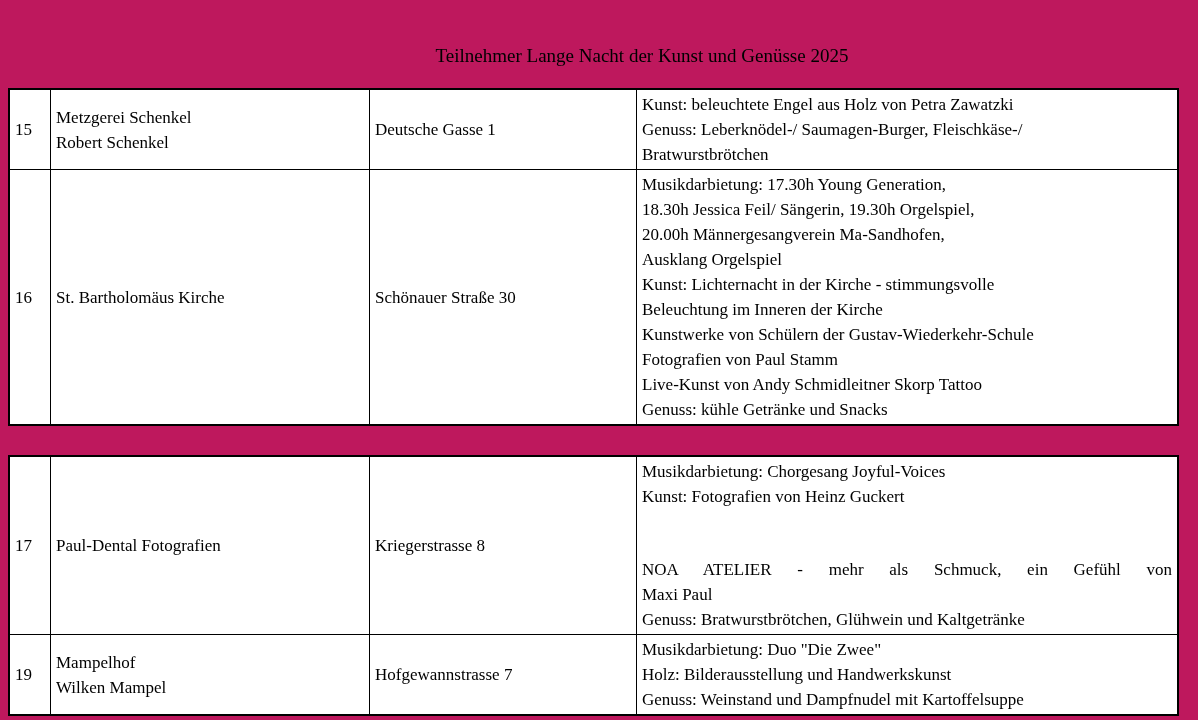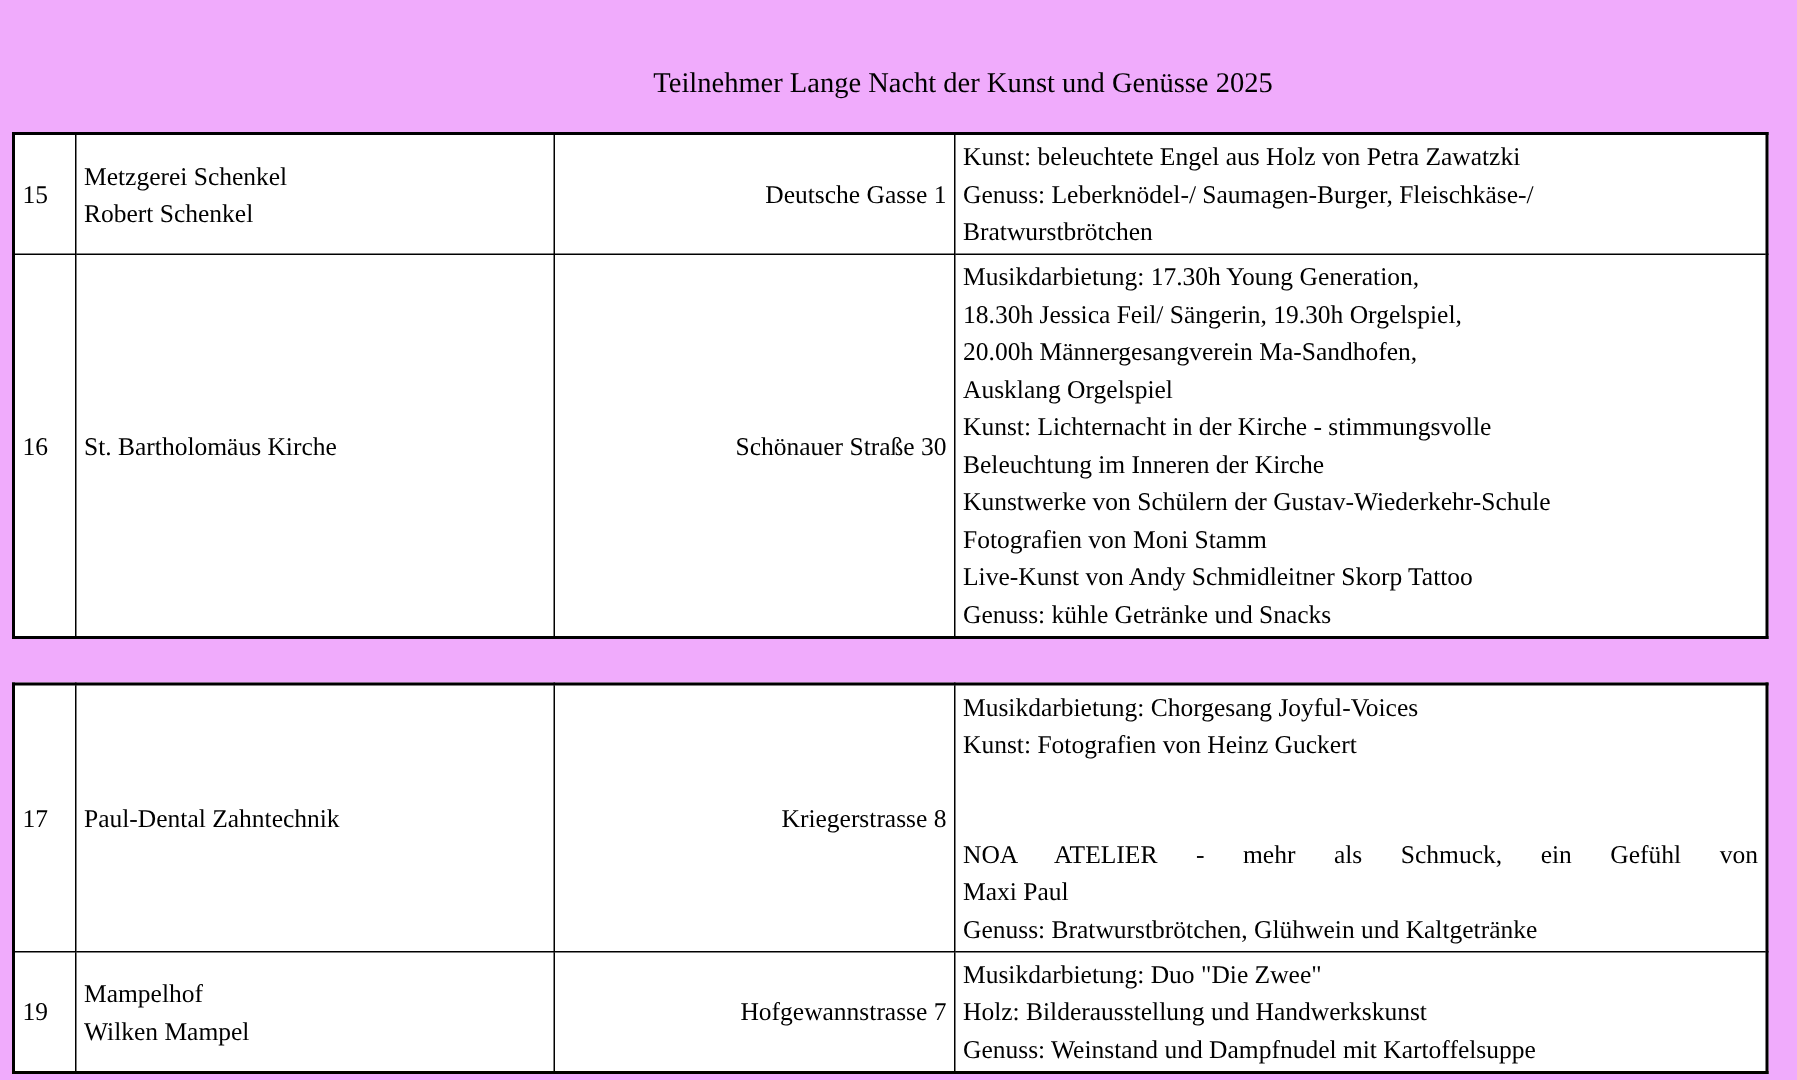--- a/index.html
+++ b/index.html
@@ -9,21 +9,21 @@
     width: 1198px;
     height: 720px;
     font-family: "Liberation Serif", "DejaVu Serif", serif;
     color: #000000;
     overflow: hidden;
   }
   .page {
     position: relative;
     width: 1198px;
     height: 720px;
-    background: #f0abfc;
+    background: #be185d;
   }
   .doc-title {
     position: absolute;
     top: 44px;
     left: 86px;
     width: 1112px;
     text-align: center;
     font-size: 19px;
     line-height: 24px;
     white-space: nowrap;
@@ -42,21 +42,21 @@
   td {
     border: 1px solid #000000;
     padding: 2px 5px;
     font-size: 17px;
     line-height: 25px;
     vertical-align: middle;
     overflow: hidden;
   }
   td.num   { width: 30px;  }
   td.name  { width: 308px; }
-  td.addr  { width: 256px; text-align: right; }
+  td.addr  { width: 256px; }
   td.details { width: 530px; border-radius: 19px; }
   .line { white-space: nowrap; }
   .line.jline {
     white-space: normal;
     text-align: justify;
     text-align-last: justify;
     margin-top: 48px;
   }
 </style>
 </head>
@@ -87,34 +87,34 @@
           </td>
           <td class="addr">Schönauer Straße 30</td>
           <td class="details">
             <div class="line">Musikdarbietung: 17.30h Young Generation,</div>
             <div class="line">18.30h Jessica Feil/ Sängerin, 19.30h Orgelspiel,</div>
             <div class="line">20.00h Männergesangverein Ma-Sandhofen,</div>
             <div class="line">Ausklang Orgelspiel</div>
             <div class="line">Kunst: Lichternacht in der Kirche - stimmungsvolle</div>
             <div class="line">Beleuchtung im Inneren der Kirche</div>
             <div class="line">Kunstwerke von Schülern der Gustav-Wiederkehr-Schule</div>
-            <div class="line">Fotografien von Moni Stamm</div>
+            <div class="line">Fotografien von Paul Stamm</div>
             <div class="line">Live-Kunst von Andy Schmidleitner Skorp Tattoo</div>
             <div class="line">Genuss: kühle Getränke und Snacks</div>
           </td>
         </tr>
       </tbody>
   </table>
 
   <table class="participants" id="table-2">
     <tbody>
         <tr>
           <td class="num">17</td>
           <td class="name">
-            <div class="line">Paul-Dental Zahntechnik</div>
+            <div class="line">Paul-Dental Fotografien</div>
           </td>
           <td class="addr">Kriegerstrasse 8</td>
           <td class="details">
             <div class="line">Musikdarbietung: Chorgesang Joyful-Voices</div>
             <div class="line">Kunst: Fotografien von Heinz Guckert</div>
             <div class="line jline">NOA ATELIER - mehr als Schmuck, ein Gefühl von</div>
             <div class="line">Maxi Paul</div>
             <div class="line">Genuss: Bratwurstbrötchen, Glühwein und Kaltgetränke</div>
           </td>
         </tr>

